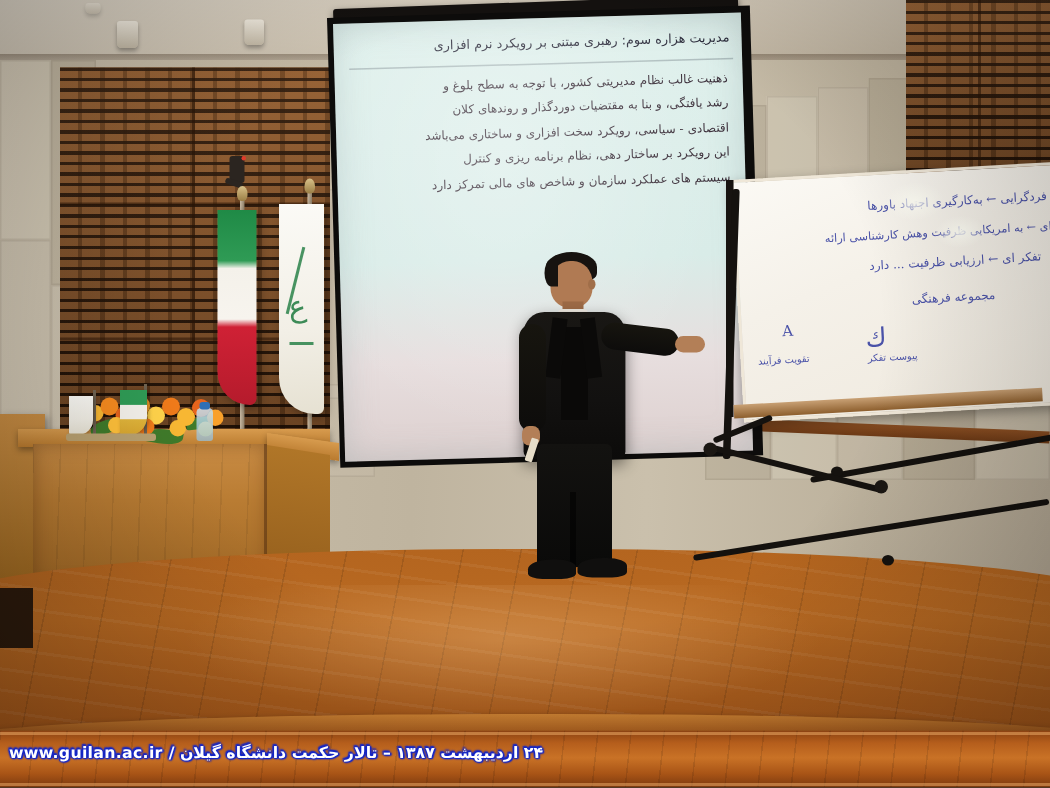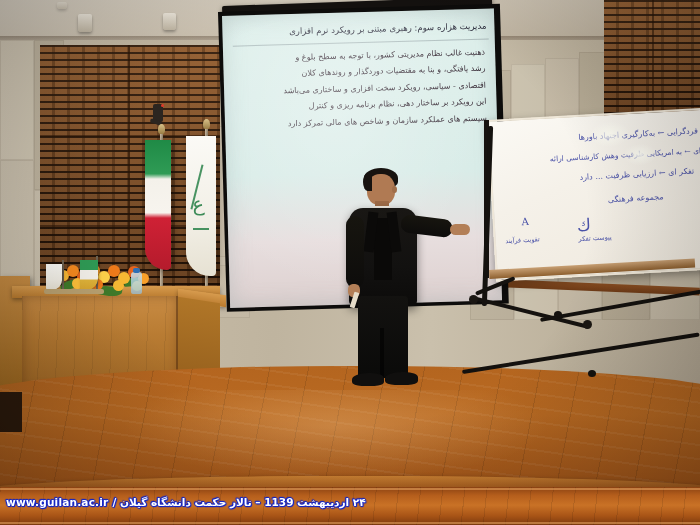--- a/index.html
+++ b/index.html
@@ -369,17 +369,17 @@
 
   </div>
 
   <div class="vignette"></div>
 
   <div class="capbar">
     <div class="capbar-bg"></div>
     <div class="capbar-rule" style="top:1px;"></div>
     <div class="capbar-rule" style="bottom:1px;"></div>
     <div class="cap-left" style="left: 112.438px;">
-      <span>۲۴ اردیبهشت 1139 – تالار حکمت دانشگاه گیلان  /</span>
+      <span>۲۴ اردیبهشت ۱۳۸۷ – تالار حکمت دانشگاه گیلان  /</span>
     </div>
     <div class="cap-left cap-url" style="left:6px;top:9px;">www.guilan.ac.ir</div>
   </div>
 </div>
 
 </body></html>

